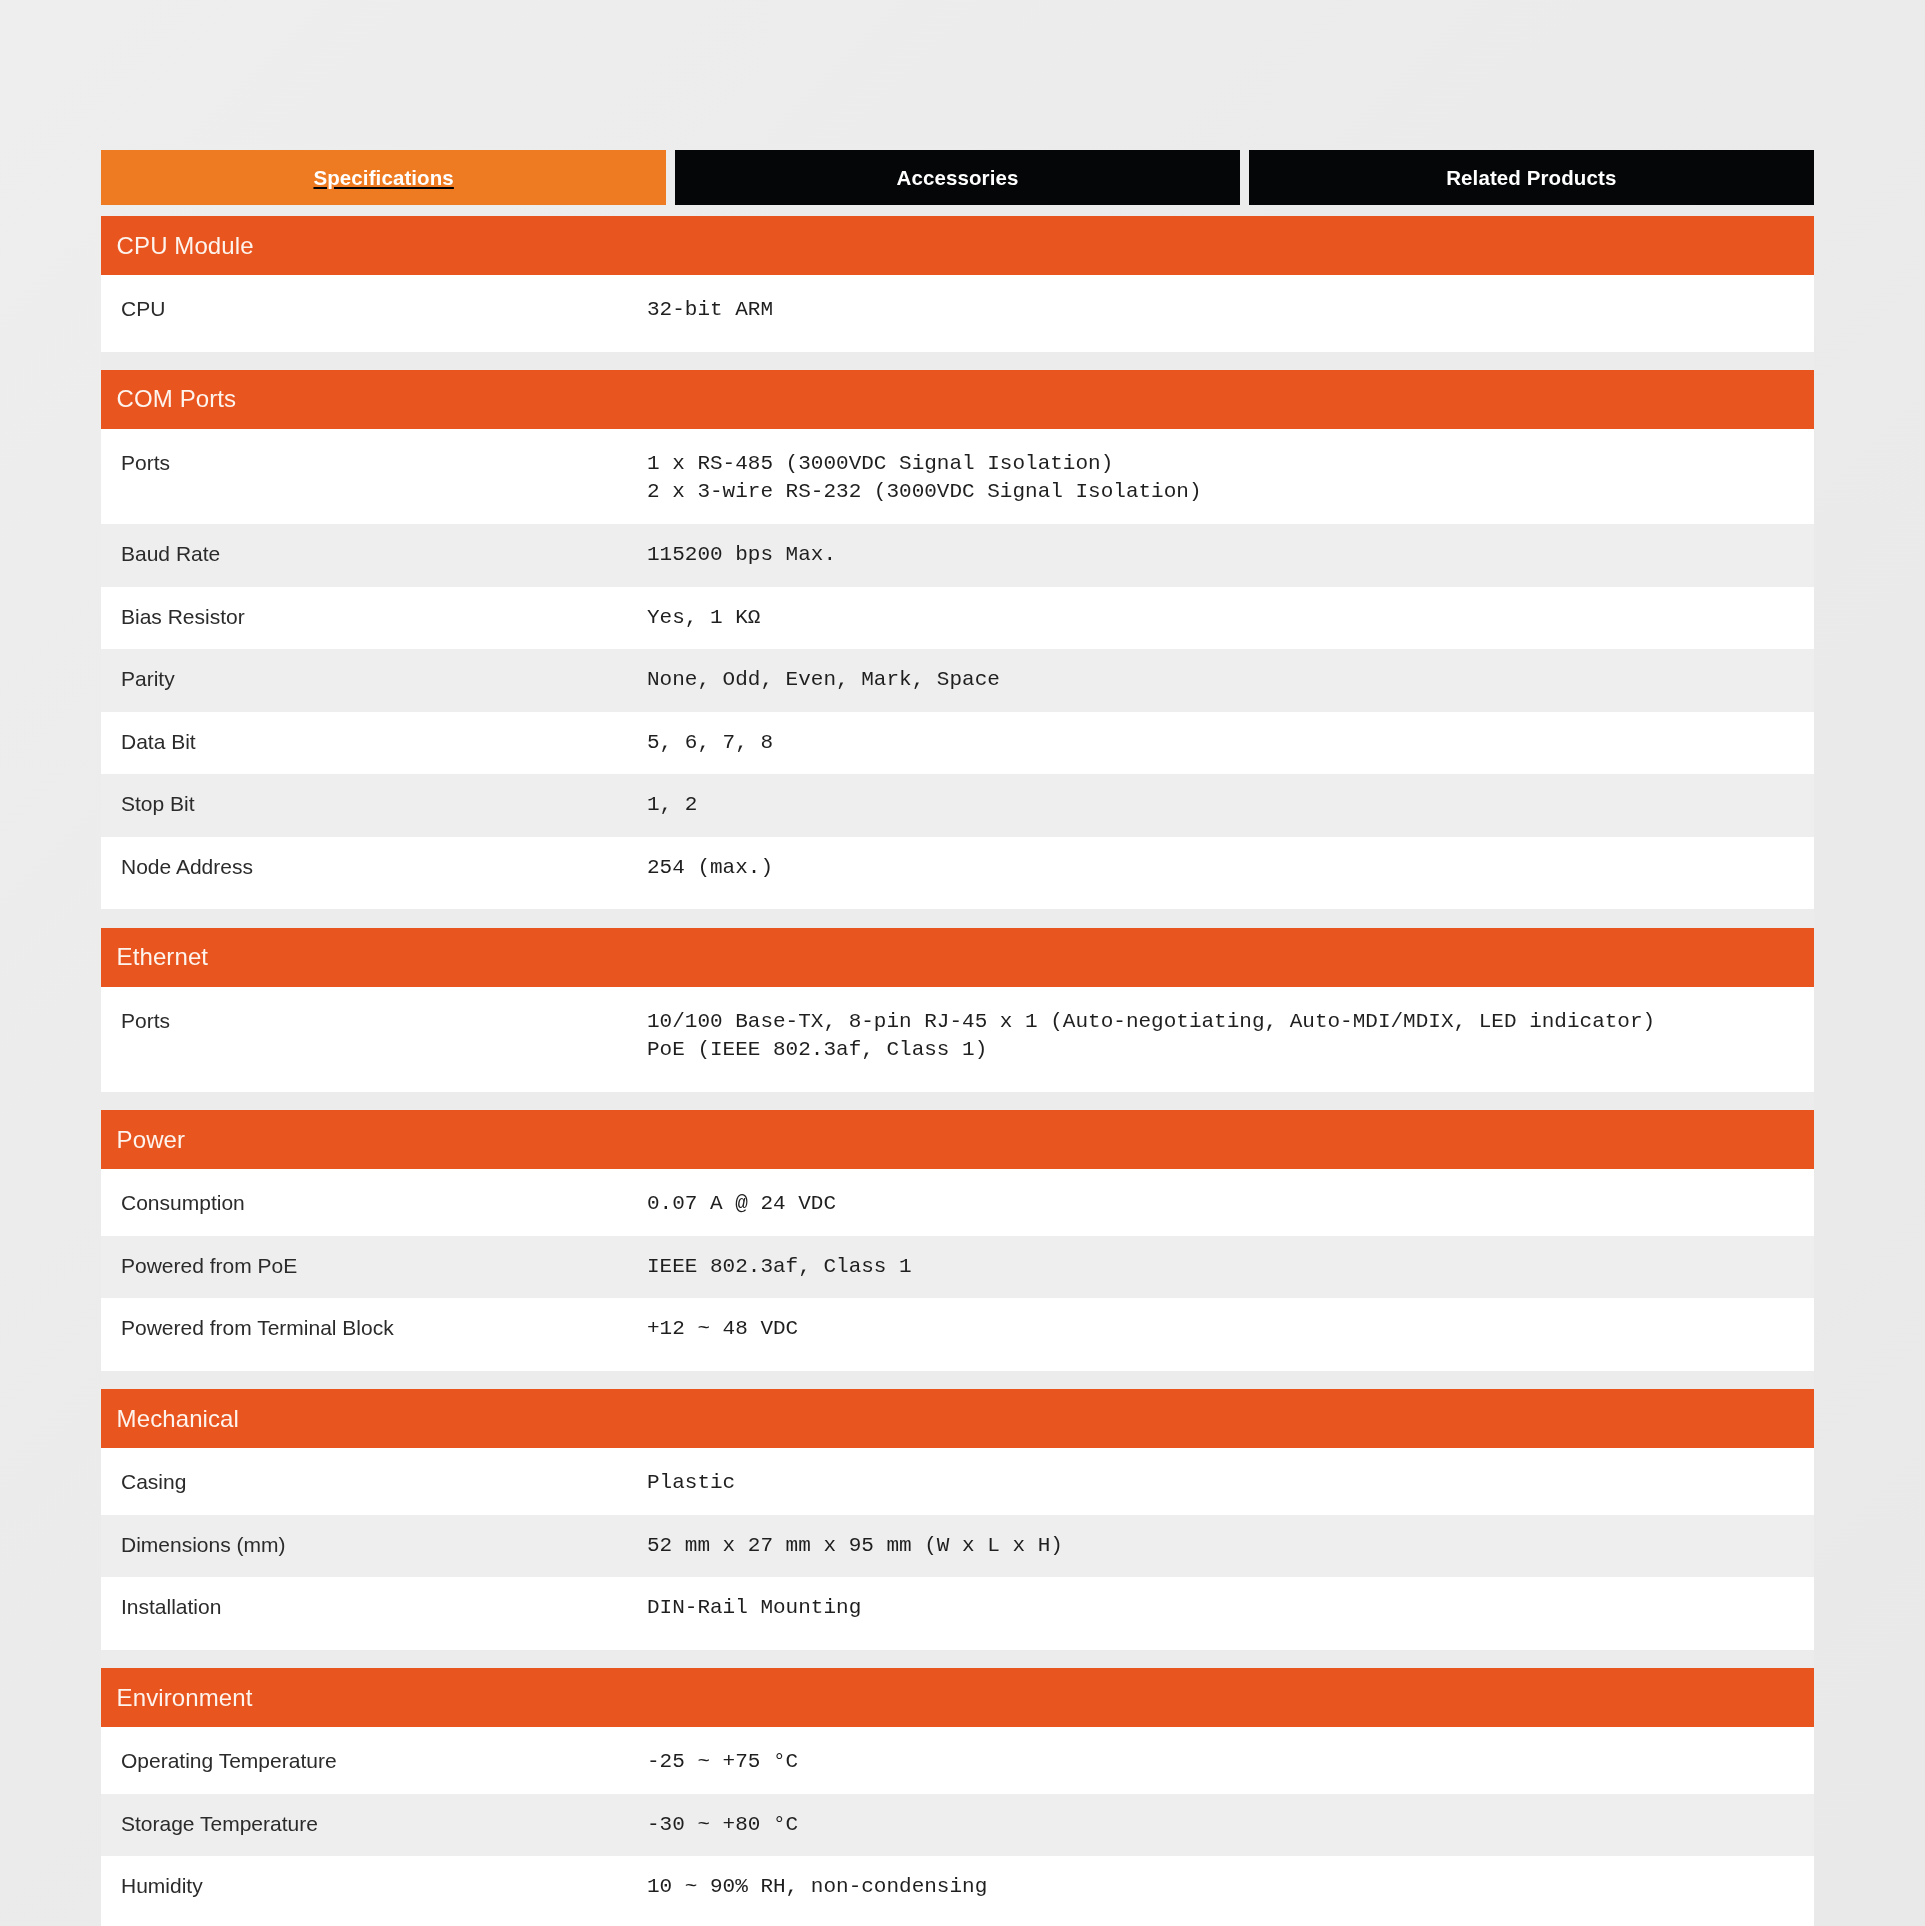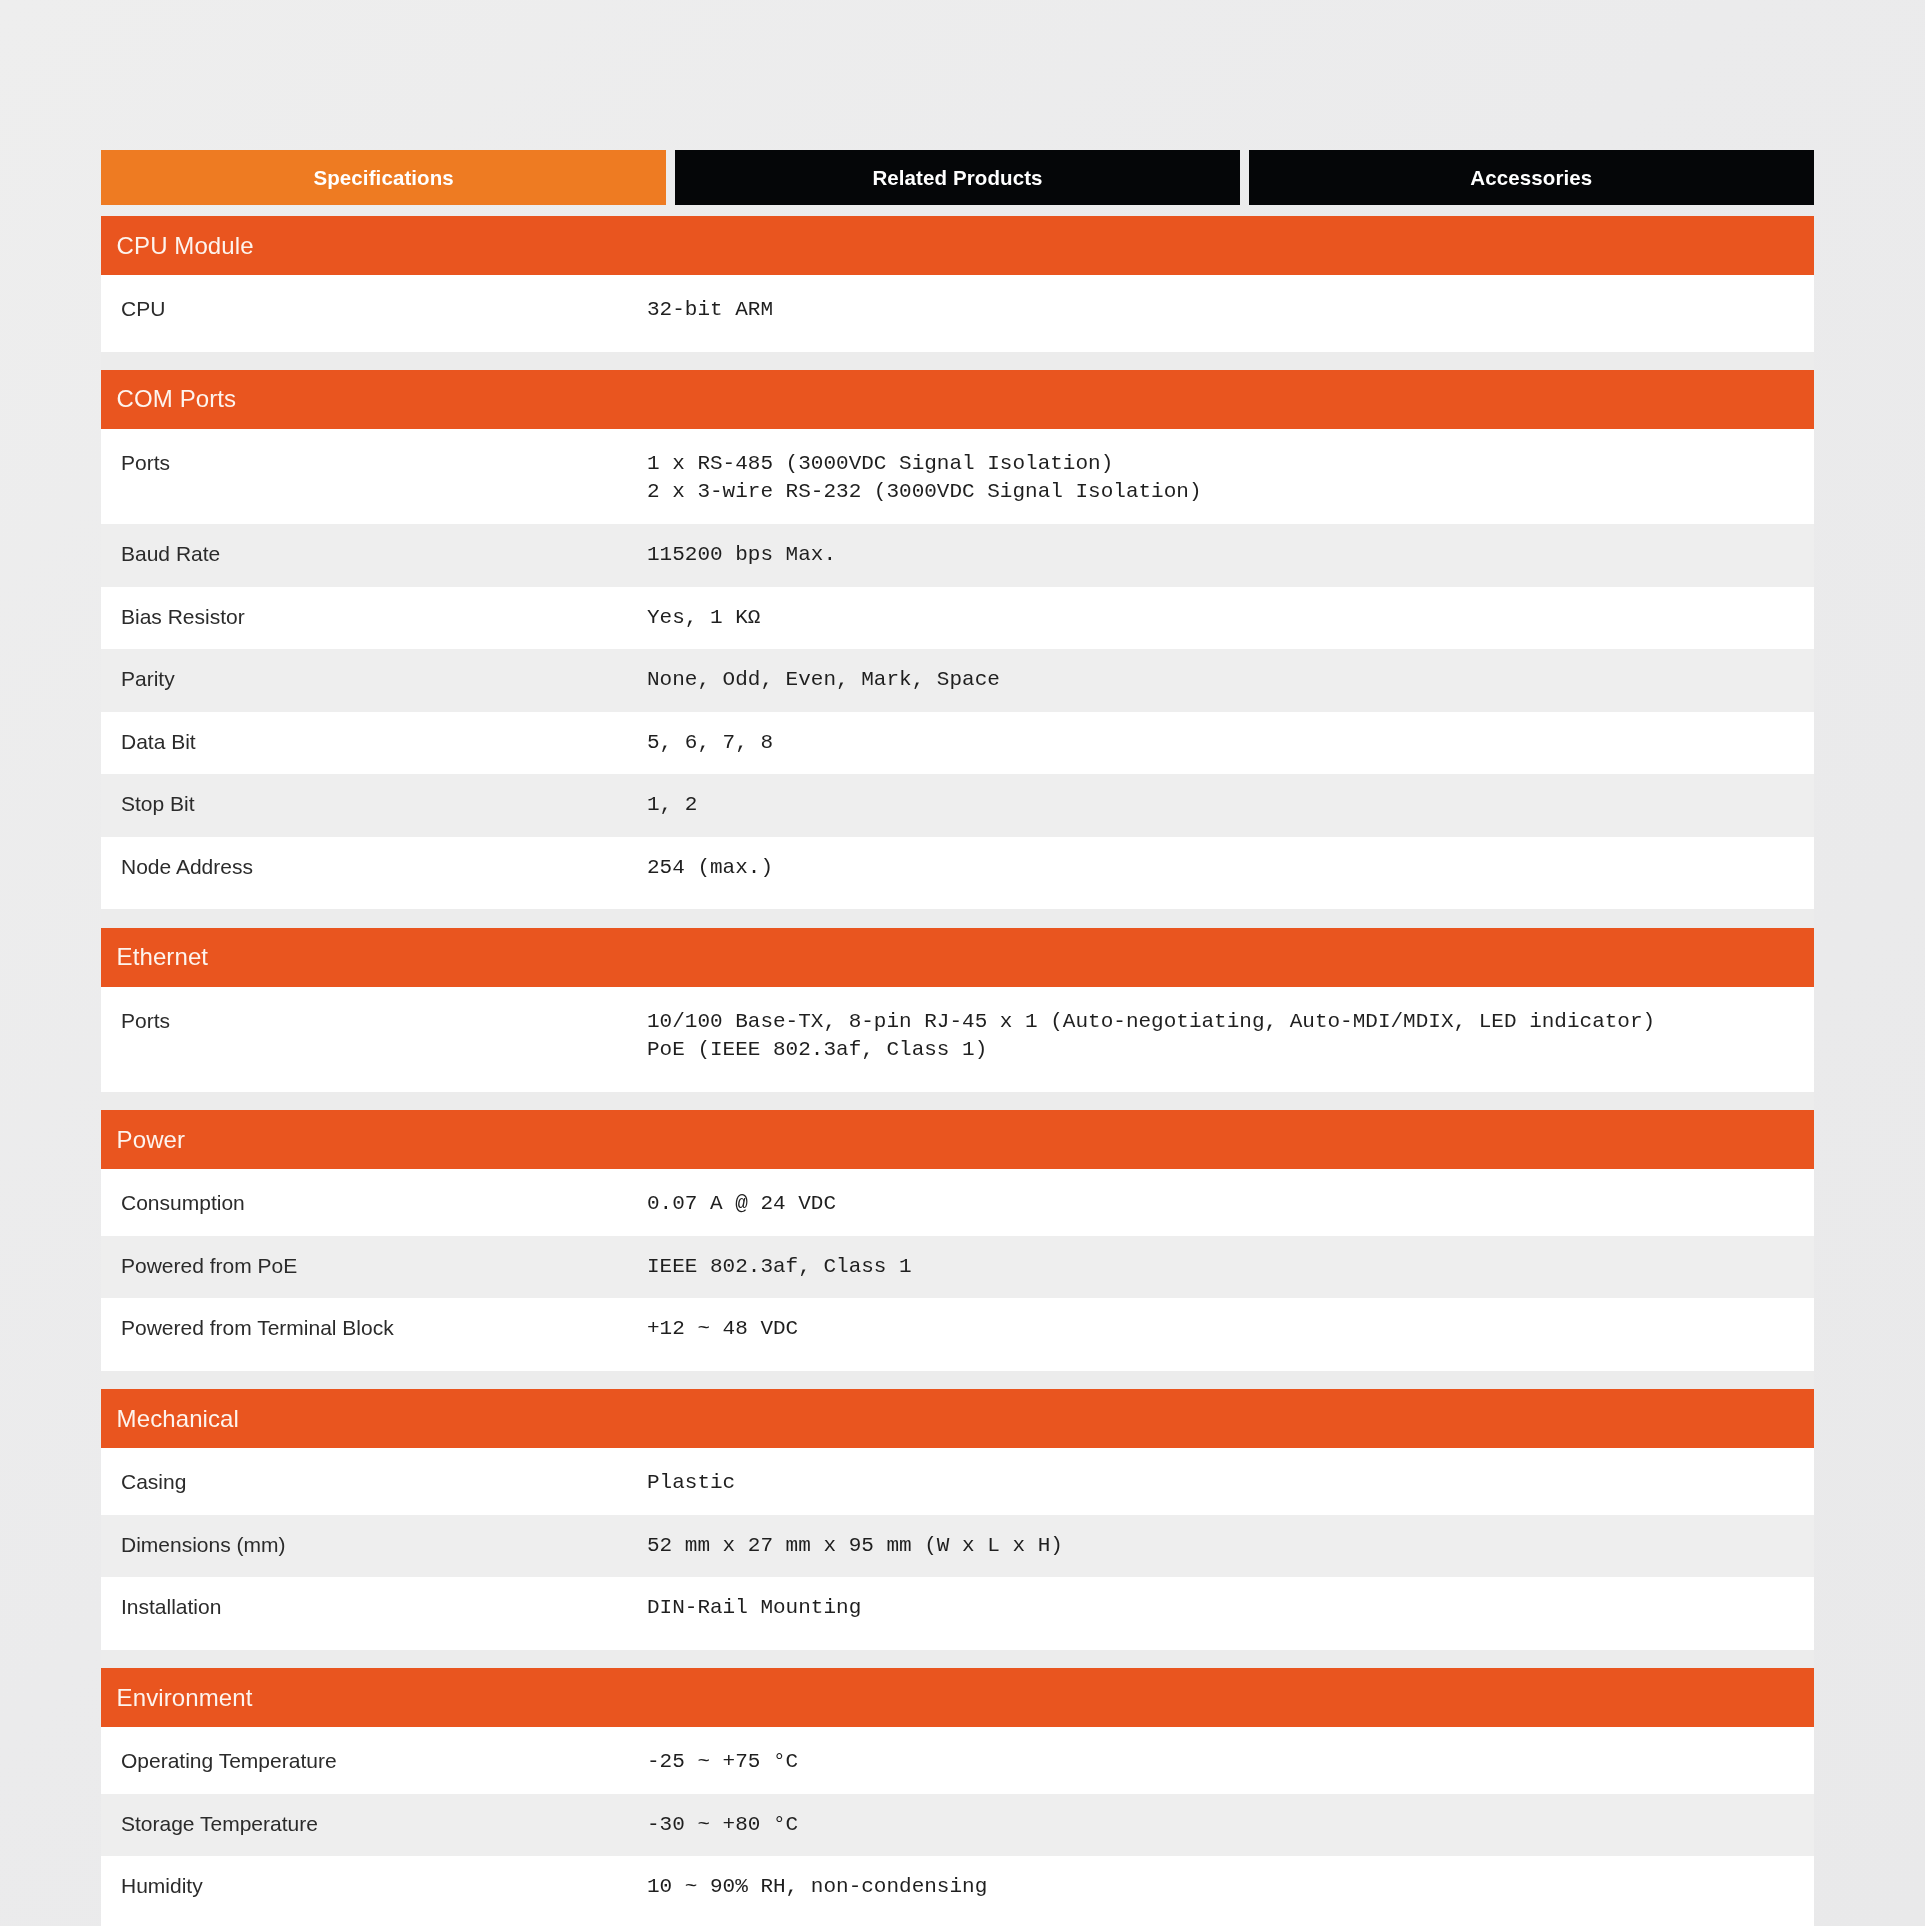--- a/index.html
+++ b/index.html
@@ -35,20 +35,21 @@
   .tab {
     height: 55px;
     display: flex;
     align-items: center;
     justify-content: center;
     box-sizing: border-box;
   }
   .tab-active {
     width: 574px;
     background: #ee7b22;
+    text-decoration: underline;
   }
   .tab-inactive {
     width: 574px;
     background: #050608;
   }
   .tab-label {
     color: #ffffff;
     font-size: 20.5px;
     font-weight: bold;
     letter-spacing: 0.1px;
@@ -123,25 +124,25 @@
 </head>
 <body>
 
 <div id="page">
 
   <div class="tabs">
     <div class="tab tab-active">
       <span class="tab-label">Specifications</span>
     </div>
     <div class="tab tab-inactive">
+      <span class="tab-label">Accessories</span>
+    </div>
+    <div class="tab tab-inactive">
       <span class="tab-label">Related Products</span>
     </div>
-    <div class="tab tab-inactive">
-      <span class="tab-label">Accessories</span>
-    </div>
   </div>
 
   <div class="spec-table" id="spec-table">
       <div class="group">
         <div class="section-header">
           <span class="section-header-title">CPU Module</span>
         </div>
         <div class="rows">
           <div class="row">
             <div class="row-label">CPU</div>

